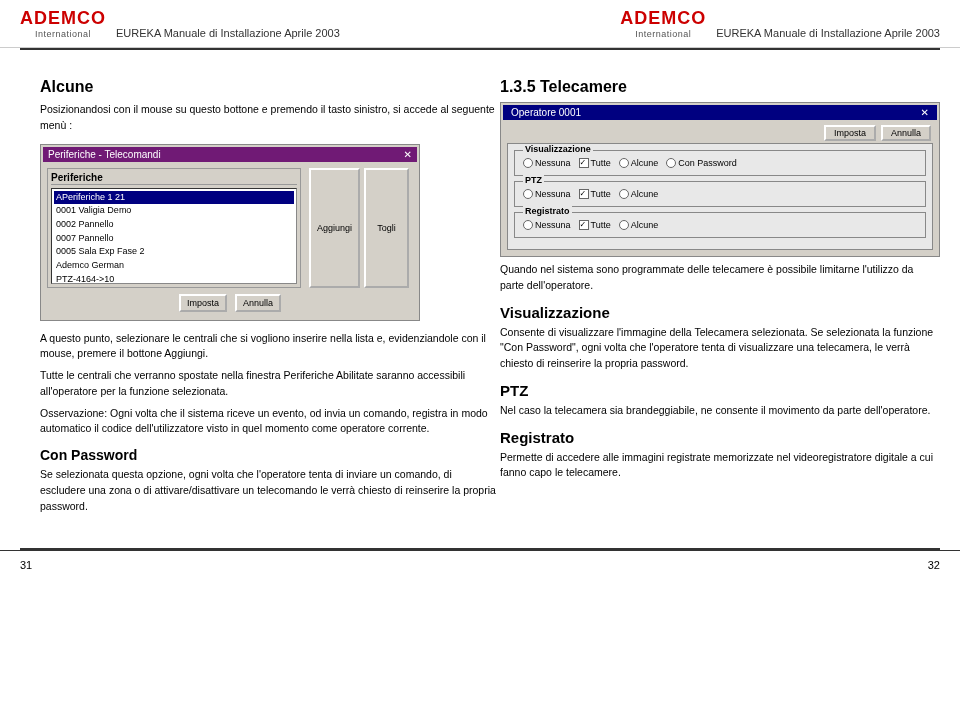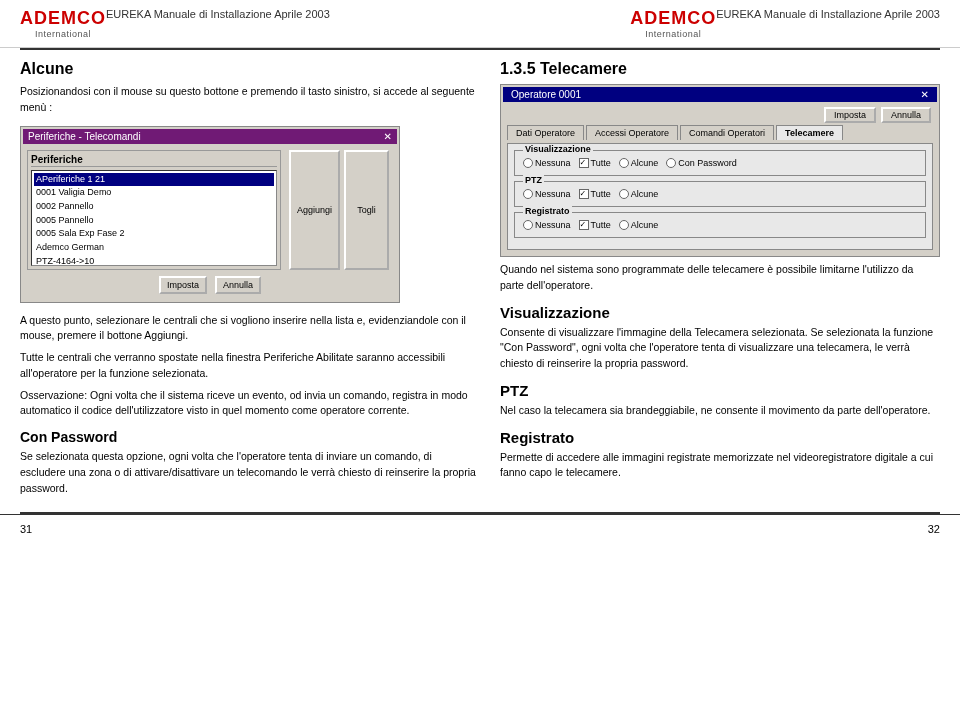--- a/index.html
+++ b/index.html
@@ -15,22 +15,22 @@
     
     .header {
       display: flex;
       align-items: center;
       justify-content: space-between;
       padding: 8px 20px;
       border-bottom: 1px solid #ccc;
     }
     .header-section {
       display: flex;
-      align-items: flex-start;
-      gap: 0;
+      align-items: flex-end;
+      gap: 10px;
     }
     .logo-container {
       display: flex;
       flex-direction: column;
       align-items: center;
     }
     .logo-ademco {
       font-size: 18px;
       font-weight: 900;
       color: #c00;
@@ -50,22 +50,22 @@
     
     .header-divider {
       border: none;
       border-top: 2px solid #333;
       margin: 0 20px;
     }
 
     
     .main-content {
       display: flex;
-      padding: 10px 20px;
-      gap: 20px;
+      padding: 28px 20px;
+      margin-left: 20px;
     }
 
     
     .left-col {
       width: 460px;
       flex-shrink: 0;
     }
 
     
     .right-col {
@@ -323,21 +323,21 @@
         <span>✕</span>
       </div>
       <div class="win-body">
         <div class="win-inner">
           <div class="win-panel">
             <div class="win-panel-title">Periferiche</div>
             <div class="win-listbox">
               <div class="selected">APeriferiche 1 21</div>
               <div>0001 Valigia Demo</div>
               <div>0002 Pannello</div>
-              <div>0005 Pannello</div>
+              <div>0007 Pannello</div>
               <div>0005 Sala Exp Fase 2</div>
               <div>Ademco German</div>
               <div>PTZ-4164-&gt;10</div>
               <div>PTZ-4164-&gt;11</div>
               <div>PTZ-4164-&gt;12</div>
 
             </div>
           </div>
 
           <div class="win-buttons">
@@ -368,26 +368,20 @@
 
     <div class="tele-window">
       <div class="tele-titlebar">
         <span>Operatore 0001</span>
         <span>✕</span>
       </div>
       <div style="display:flex; justify-content:flex-end; gap:5px; padding:2px 6px;">
         <button class="tele-topbtn">Imposta</button>
         <button class="tele-topbtn">Annulla</button>
       </div>
-      <div class="tele-tabs">
-        <div class="tele-tab">Dati Operatore</div>
-        <div class="tele-tab">Accessi Operatore</div>
-        <div class="tele-tab">Comandi Operatori</div>
-        <div class="tele-tab active">Telecamere</div>
-      </div>
       <div class="tele-content">
 
         <div class="tele-group">
           <div class="tele-group-label">Visualizzazione</div>
           <div class="tele-row">
             <div class="tele-radio">
               <span class="radio-circle"></span>
               <span>Nessuna</span>
             </div>
             <div class="tele-radio">

